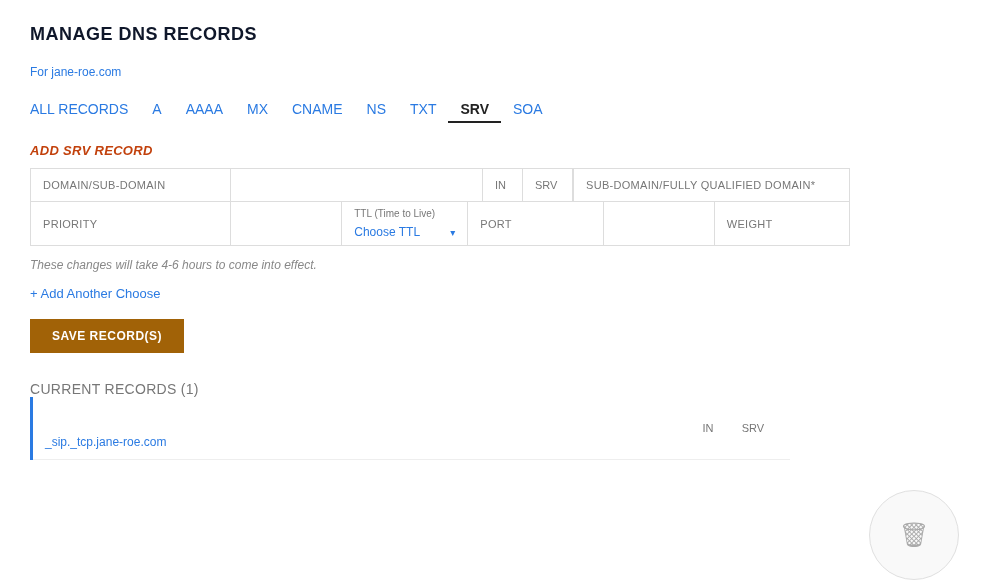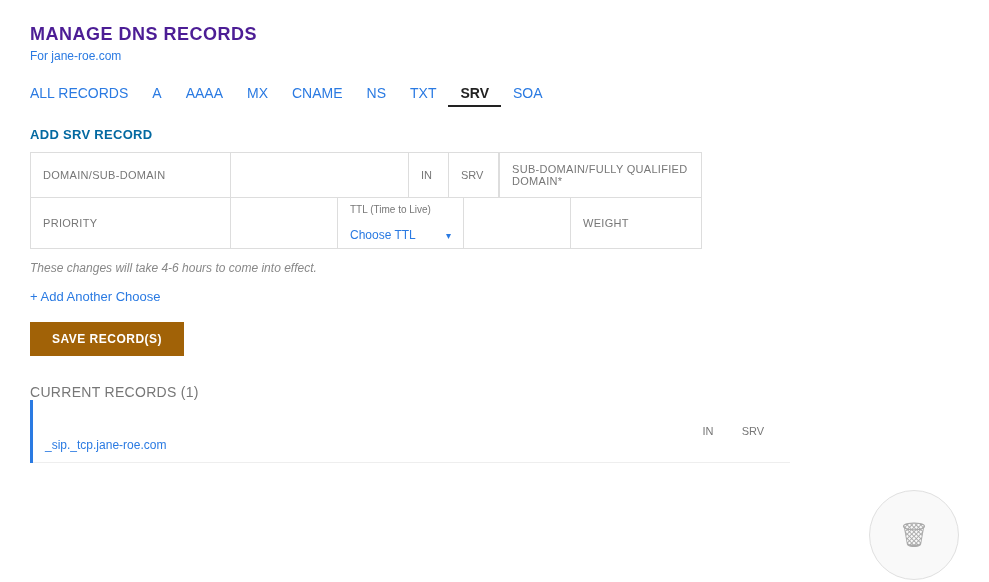--- a/index.html
+++ b/index.html
@@ -10,23 +10,23 @@
       font-size: 13px;
       padding: 24px 30px;
       width: 989px;
       min-height: 582px;
     }
 
     .page-title {
       font-size: 18px;
       font-weight: 700;
       letter-spacing: 0.5px;
-      color: #4c1d95;
-      text-transform: uppercase;
-      margin-bottom: 4px;
+      color: #0f172a;
+      text-transform: uppercase;
+      margin-bottom: 20px;
     }
 
     .domain-link {
       color: #2a7ae2;
       font-size: 12px;
       margin-bottom: 16px;
       display: block;
     }
 
     
@@ -52,30 +52,31 @@
       padding-bottom: 4px;
     }
     .tab-item:first-child {
       padding-left: 0;
     }
 
     
     .section-header {
       font-size: 13px;
       font-weight: 700;
-      color: #0369a1;
+      color: #c2410c;
       text-transform: uppercase;
       margin-bottom: 10px;
       letter-spacing: 0.3px;
+      font-style: italic;
     }
 
     
     .record-form-table {
       border: 1px solid #ddd;
-      width: 672px;
+      width: 820px;
       margin-bottom: 12px;
     }
 
     .form-row {
       display: flex;
       align-items: stretch;
       border-bottom: 1px solid #ddd;
     }
     .form-row:last-child {
       border-bottom: none;
@@ -128,21 +129,21 @@
     .ttl-wrapper {
       display: flex;
       flex-direction: column;
       padding: 6px 12px;
       border-right: 1px solid #ddd;
       flex: 0 0 120px;
     }
     .ttl-label {
       font-size: 10px;
       color: #777;
-      margin-bottom: 13px;
+      margin-bottom: 6px;
     }
     .ttl-select-wrapper {
       display: flex;
       align-items: center;
       gap: 4px;
     }
     .ttl-select-wrapper select {
       border: none;
       outline: none;
       font-size: 12px;
@@ -319,20 +320,23 @@
     <div class="form-cell" style="flex: 1; padding: 0;">
       <input type="text" style="">
     </div>
     <div class="ttl-wrapper">
       <div class="ttl-label">TTL (Time to Live)</div>
       <div class="ttl-select-wrapper">
         <select><option>Choose TTL</option><option>300 (5 min)</option><option>600 (10 min)</option><option>900 (15 min)</option><option>1800 (30 min)</option><option>3600 (1 hour)</option><option>7200 (2 hours)</option><option>14400 (4 hours)</option><option>28800 (8 hours)</option><option>57600 (16 hours)</option><option>86400 (1 day)</option></select>
         <span class="chevron-icon">▾</span>
       </div>
     </div>
+    <div class="form-cell label-cell" style="flex: 1; border-right: 1px solid #ddd;">
+      <span>PORT</span>
+    </div>
     <div class="form-cell" style="flex: 1; padding: 0;">
       <input type="text" style="">
     </div>
     <div class="form-cell label-cell" style="flex: 1; text-align: center;">
       <span>WEIGHT</span>
     </div>
   </div>
 </div>
 
 

